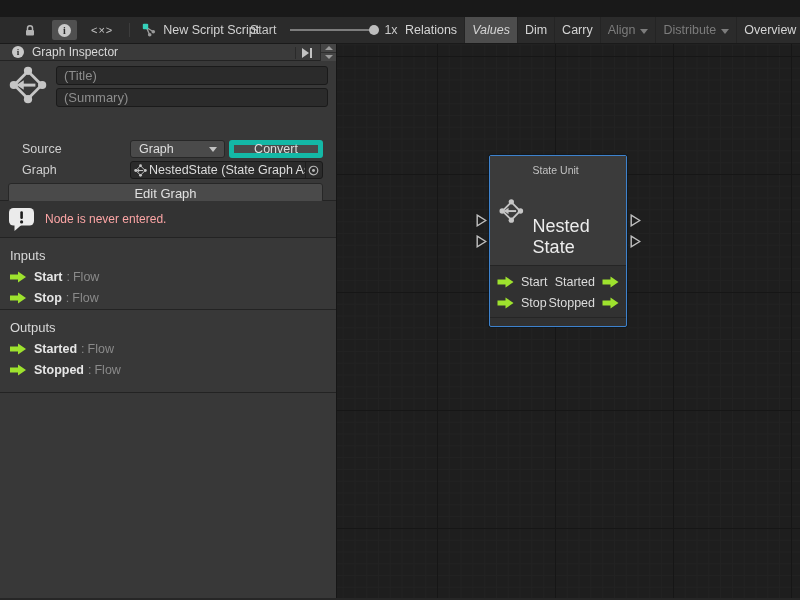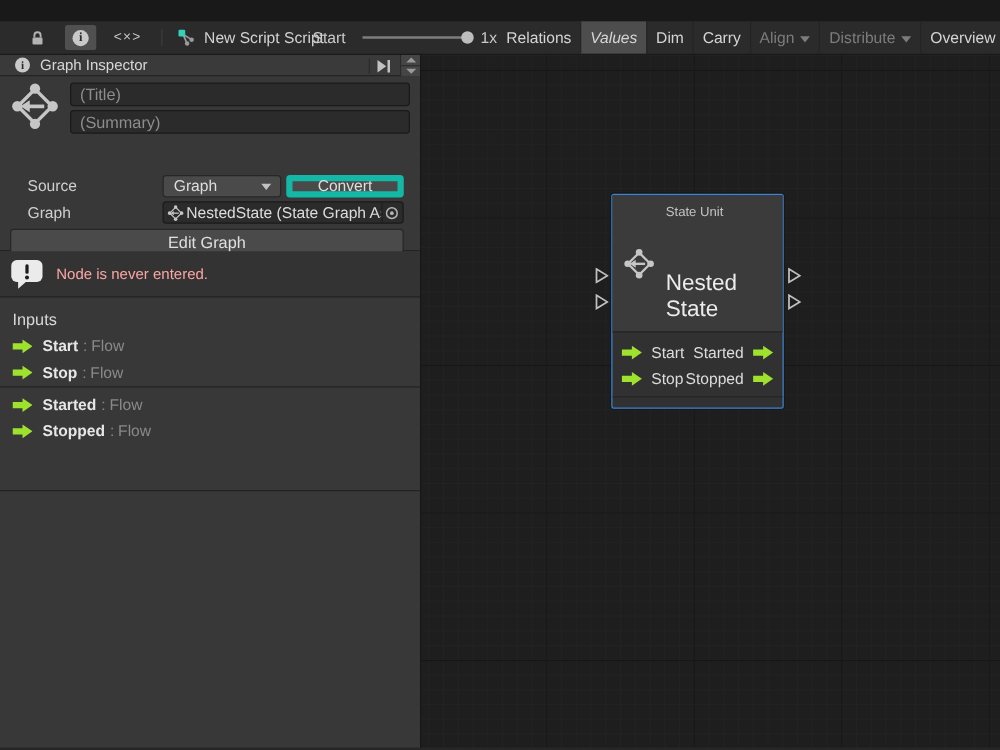--- a/index.html
+++ b/index.html
@@ -279,20 +279,21 @@
         <svg width="16" height="12" viewBox="0 0 16 12">
             <use href="#flow-arrow"></use>
           </svg>
         <span class="pname">Stop</span>
         <span class="psep">:</span>
         <span class="ptype">Flow</span>
       </div>
     </div>
 
     <div class="ports-sec outputs-sec">
+      <div class="sec-title">Outputs</div>
       <div class="port-row">
         <svg width="16" height="12" viewBox="0 0 16 12">
             <use href="#flow-arrow"></use>
           </svg>
         <span class="pname">Started</span>
         <span class="psep">:</span>
         <span class="ptype">Flow</span>
       </div>
       <div class="port-row">
         <svg width="16" height="12" viewBox="0 0 16 12">

